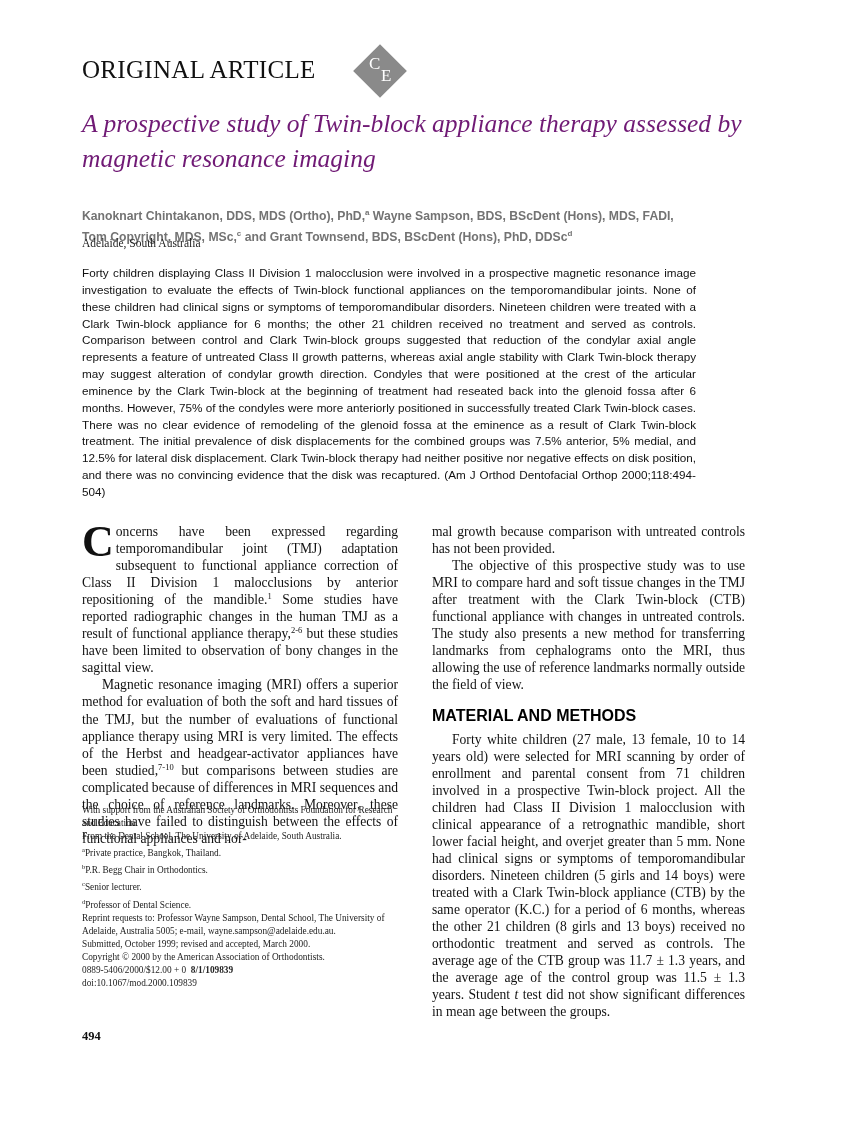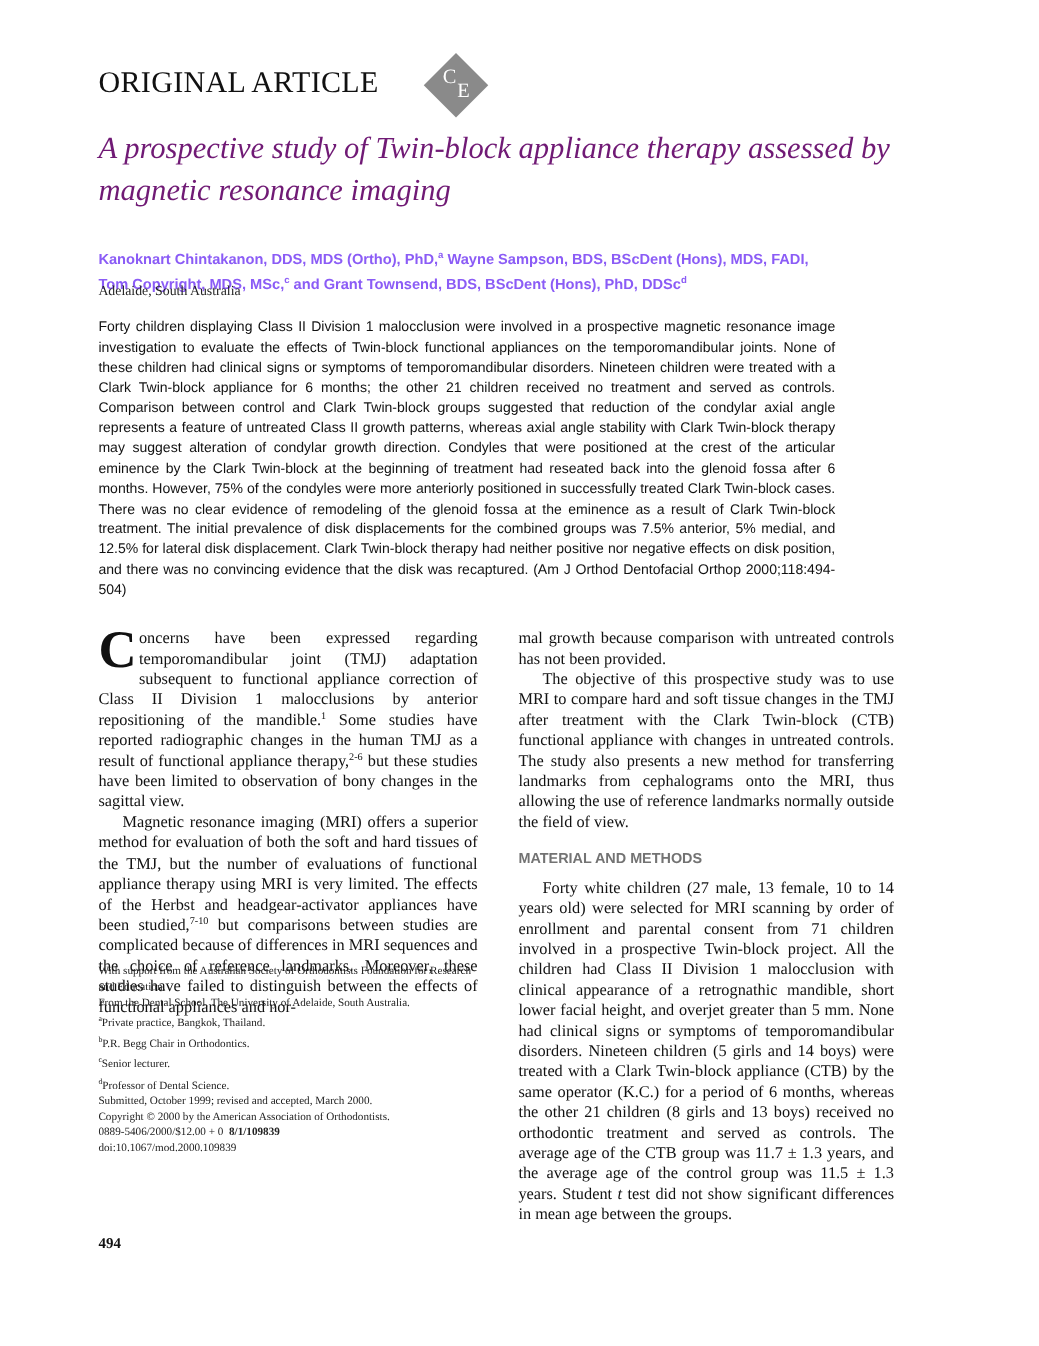--- a/index.html
+++ b/index.html
@@ -16,21 +16,21 @@
     background: #8a8a8a; transform: rotate(45deg);
   }
   .ce-c { position: absolute; left: 16px; top: 10px; font-family: "Liberation Serif", serif; font-size: 17px; color: #fff; }
   .ce-e { position: absolute; left: 28px; top: 22px; font-family: "Liberation Serif", serif; font-size: 17px; color: #fff; }
   .title {
     left: 82px; top: 106px; width: 700px;
     font-family: "Liberation Serif", serif; font-style: italic; font-size: 25.5px; line-height: 35px; color: #701a75;
   }
   .authors {
     left: 82px; top: 204px; width: 650px;
-    font-family: "Liberation Sans", sans-serif; font-weight: bold; font-size: 12.2px; line-height: 17px; color: #8b5cf6;
+    font-family: "Liberation Sans", sans-serif; font-weight: bold; font-size: 12.2px; line-height: 17px; color: #737373;
   }
   .authors sup { font-size: 8px; }
   .location {
     left: 82px; top: 237px;
     font-family: "Liberation Serif", serif; font-size: 11.5px; color: #222;
   }
   .abstract {
     left: 82px; top: 265px; width: 614px;
     font-family: "Liberation Sans", sans-serif; font-size: 11.7px; line-height: 16.85px; text-align: justify; color: #111;
   }
@@ -40,21 +40,21 @@
   .col-left { left: 82px; top: 523px; width: 316px; }
   .col-right { left: 432px; top: 523px; width: 313px; }
   .col p { margin: 0; }
   .col p.indent { text-indent: 20px; }
   .dropcap {
     float: left; font-family: "Liberation Serif", serif; font-weight: bold; font-size: 44px; line-height: 34px;
     margin: 2px 2px 0 0; color: #111;
   }
   sup.ref { font-size: 8.5px; line-height: 0; vertical-align: 5px; }
   .heading {
-    font-family: "Liberation Sans", sans-serif; font-weight: bold; font-size: 12px; margin: 14px 0 6px 0; color: #737373;
+    font-family: "Liberation Sans", sans-serif; font-weight: bold; font-size: 16px; margin: 14px 0 6px 0; color: #000000;
   }
   .footnotes {
     left: 82px; top: 804px; width: 320px;
     font-family: "Liberation Serif", serif; font-size: 9.3px; line-height: 13.05px; color: #222;
   }
   .footnotes div { white-space: nowrap; }
   .footnotes .wrap { white-space: normal; }
   .footnotes sup { font-size: 6.5px; }
   .page-number {
     left: 82px; top: 1029px;
@@ -95,19 +95,20 @@
   <p class="indent"><span>Forty white children (27 male, 13 female, 10 to 14 years old) were selected for MRI scanning by order of enrollment and parental consent from 71 children involved in a prospective Twin-block project. All the children had Class II Division 1 malocclusion with clinical appearance of a retrognathic mandible, short lower facial height, and overjet greater than 5 mm. None had clinical signs or symptoms of temporomandibular disorders. Nineteen children (5 girls and 14 boys) were treated with a Clark Twin-block appliance (CTB) by the same operator (K.C.) for a period of 6 months, whereas the other 21 children (8 girls and 13 boys) received no orthodontic treatment and served as controls. The average age of the CTB group was 11.7 ± 1.3 years, and the average age of the control group was 11.5 ± 1.3 years. Student </span><i>t</i><span> test did not show significant differences in mean age between the groups.</span></p>
 </div>
 
 <div class="abs footnotes">
   <div class="wrap">With support from the Australian Society of Orthodontists Foundation for Research and Education.</div>
   <div>From the Dental School, The University of Adelaide, South Australia.</div>
   <div><sup>a</sup><span>Private practice, Bangkok, Thailand.</span></div>
   <div><sup>b</sup><span>P.R. Begg Chair in Orthodontics.</span></div>
   <div><sup>c</sup><span>Senior lecturer.</span></div>
   <div><sup>d</sup><span>Professor of Dental Science.</span></div>
+  <div class="wrap">Reprint requests to: Professor Wayne Sampson, Dental School, The University of Adelaide, Australia 5005; e-mail, wayne.sampson@adelaide.edu.au.</div>
   <div>Submitted, October 1999; revised and accepted, March 2000.</div>
   <div>Copyright © 2000 by the American Association of Orthodontists.</div>
   <div><span style="white-space:pre">0889-5406/2000/$12.00 + 0  </span><span class="b">8/1/109839</span></div>
   <div>doi:10.1067/mod.2000.109839</div>
 </div>
 
 <div class="abs page-number">494</div>
 
 </body></html>

